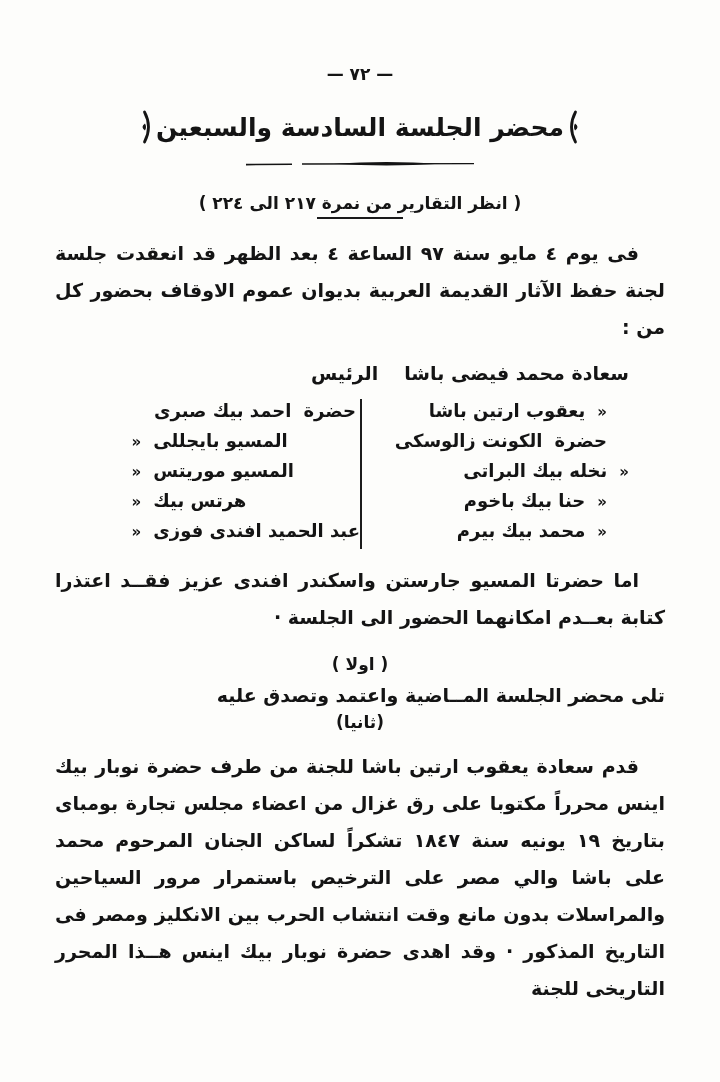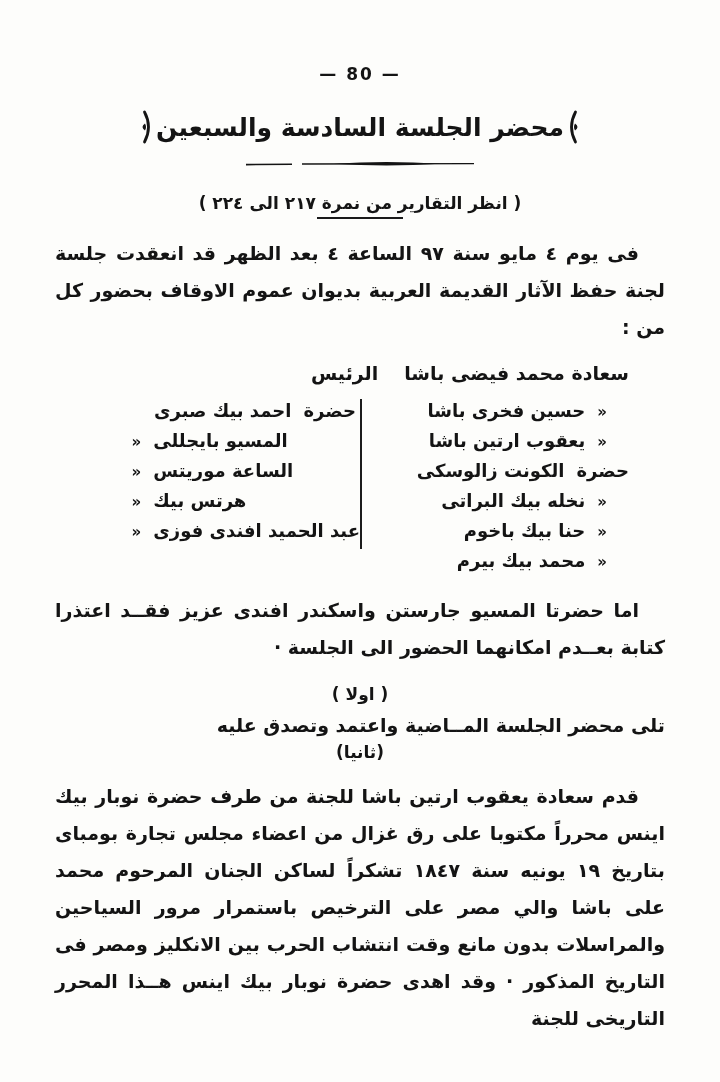--- a/index.html
+++ b/index.html
@@ -103,21 +103,21 @@
     text-align: right;
     font-size: 19px;
   }
   .sec2-head { margin-top: 6px; }
 </style>
 </head>
 <body>
 
 <div class="page">
 
-  <div class="pagenum">— 80 —</div>
+  <div class="pagenum">— ٧٢ —</div>
 
   <div class="title-row">
     <svg class="orn" width="16" height="34" viewBox="0 0 16 34">
       <path d="M11.5 2 Q3.5 17 11.5 32" fill="none" stroke="#141414" stroke-width="2.8" stroke-linecap="round"></path>
       <path d="M11 13.5 Q16 17 11 20.5 Q9 17 11 13.5 Z" fill="#141414"></path>
     </svg>
     <h1>محضر الجلسة السادسة والسبعين</h1>
     <svg class="orn" width="16" height="34" viewBox="0 0 16 34">
       <path d="M4.5 2 Q12.5 17 4.5 32" fill="none" stroke="#141414" stroke-width="2.8" stroke-linecap="round"></path>
       <path d="M5 13.5 Q0 17 5 20.5 Q7 17 5 13.5 Z" fill="#141414"></path>
@@ -136,32 +136,31 @@
   <div class="sub-underline"></div>
 
   <p class="para indent">فى يوم ٤ مايو سنة ٩٧ الساعة ٤ بعد الظهر قد انعقدت جلسة لجنة حفظ الآثار القديمة العربية بديوان عموم الاوقاف بحضور كل من :</p>
 
   <div class="president">
     <span>سعادة محمد فيضى باشا</span><span class="role">الرئيس</span>
   </div>
 
   <div class="attendees">
     <div class="att-col col-right">
-      <div class="att-row"><span class="pre ditto">«</span><span>حسين فخرى باشا</span></div>
       <div class="att-row"><span class="pre ditto">«</span><span>يعقوب ارتين باشا</span></div>
       <div class="att-row"><span class="pre">حضرة</span><span>الكونت زالوسكى</span></div>
       <div class="att-row"><span class="pre ditto">«</span><span>نخله بيك البراتى</span></div>
       <div class="att-row"><span class="pre ditto">«</span><span>حنا بيك باخوم</span></div>
       <div class="att-row"><span class="pre ditto">«</span><span>محمد بيك بيرم</span></div>
     </div>
     <div class="col-divider"></div>
     <div class="att-col col-left">
       <div class="att-row"><span class="pre">حضرة</span><span>احمد بيك صبرى</span></div>
       <div class="att-row"><span>المسيو بايجللى</span><span class="post ditto">«</span></div>
-      <div class="att-row"><span>الساعة موريتس</span><span class="post ditto">«</span></div>
+      <div class="att-row"><span>المسيو موريتس</span><span class="post ditto">«</span></div>
       <div class="att-row"><span>هرتس بيك</span><span class="post ditto">«</span></div>
       <div class="att-row"><span>عبد الحميد افندى فوزى</span><span class="post ditto">«</span></div>
     </div>
   </div>
 
   <p class="para indent">اما حضرتا المسيو جارستن واسكندر افندى عزيز فقــد اعتذرا كتابة بعــدم امكانهما الحضور الى الجلسة ·</p>
 
   <div class="sec-head">( اولا )</div>
   <div class="sec-body-center">تلى محضر الجلسة المــاضية واعتمد وتصدق عليه</div>
 

